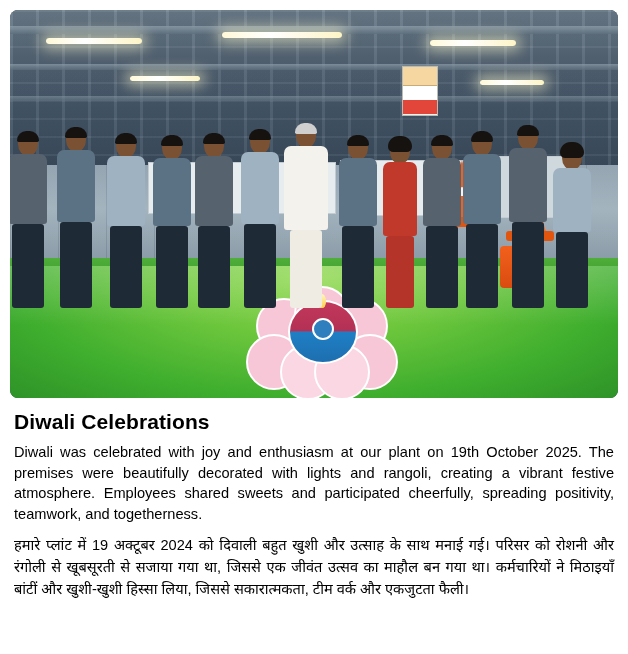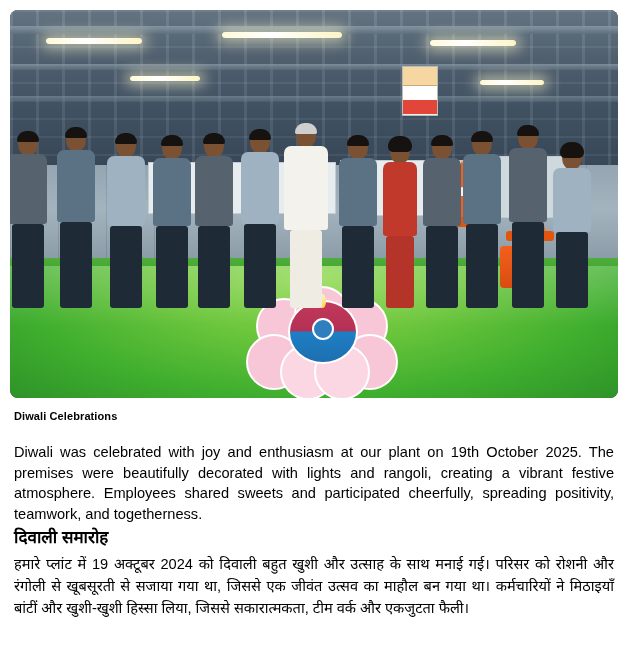--- a/index.html
+++ b/index.html
@@ -211,29 +211,29 @@
   .redsuit .torso { background:#c0392b; width:34px;}
   .redsuit .legs { background:#b5342a; width:28px;}
   .darkshirt .torso { background:#56636f;}
   .navyshirt .torso { background:#5b7285;}
   .lightshirt .torso { background:#9fb2c2;}
   
   .content {
     padding: 12px 4px 0 4px;
   }
   h2.headline {
-    font-size: 11px;
+    font-size: 21px;
     font-weight: bold;
-    margin: 0 0 20px 0;
+    margin: 0 0 8px 0;
     letter-spacing: .1px;
   }
   p.body-en {
     font-size: 14.6px;
     line-height: 1.42;
-    margin: 0 0 0 0;
+    margin: 0 0 10px 0;
     text-align: justify;
   }
   h3.headline-hi {
     font-size: 17px;
     font-weight: bold;
     margin: 0 0 6px 0;
   }
   p.body-hi {
     font-size: 14.6px;
     line-height: 1.5;
@@ -376,17 +376,16 @@
           <div class="hair" style="top:10px; height:16px; width:24px; border-radius:12px 12px 6px 6px;"></div>
         <div class="torso" style="top:36px; height:64px;"></div>
         <div class="legs" style="top:100px; height:76px;"></div>
       </div>
     </div>
   </div>
 
   <div class="content">
     <h2 class="headline">Diwali Celebrations</h2>
     <p class="body-en">Diwali was celebrated with joy and enthusiasm at our plant on 19th October 2025. The premises were beautifully decorated with lights and rangoli, creating a vibrant festive atmosphere. Employees shared sweets and participated cheerfully, spreading positivity, teamwork, and togetherness.</p>
-    <h3 class="headline-hi">दिवाली समारोह</h3>
     <p class="body-hi">हमारे प्लांट में 19 अक्टूबर 2024 को दिवाली बहुत खुशी और उत्साह के साथ मनाई गई। परिसर को रोशनी और रंगोली से खूबसूरती से सजाया गया था, जिससे एक जीवंत उत्सव का माहौल बन गया था। कर्मचारियों ने मिठाइयाँ बांटीं और खुशी-खुशी हिस्सा लिया, जिससे सकारात्मकता, टीम वर्क और एकजुटता फैली।</p>
   </div>
 
 </div>
 
 </body></html>

